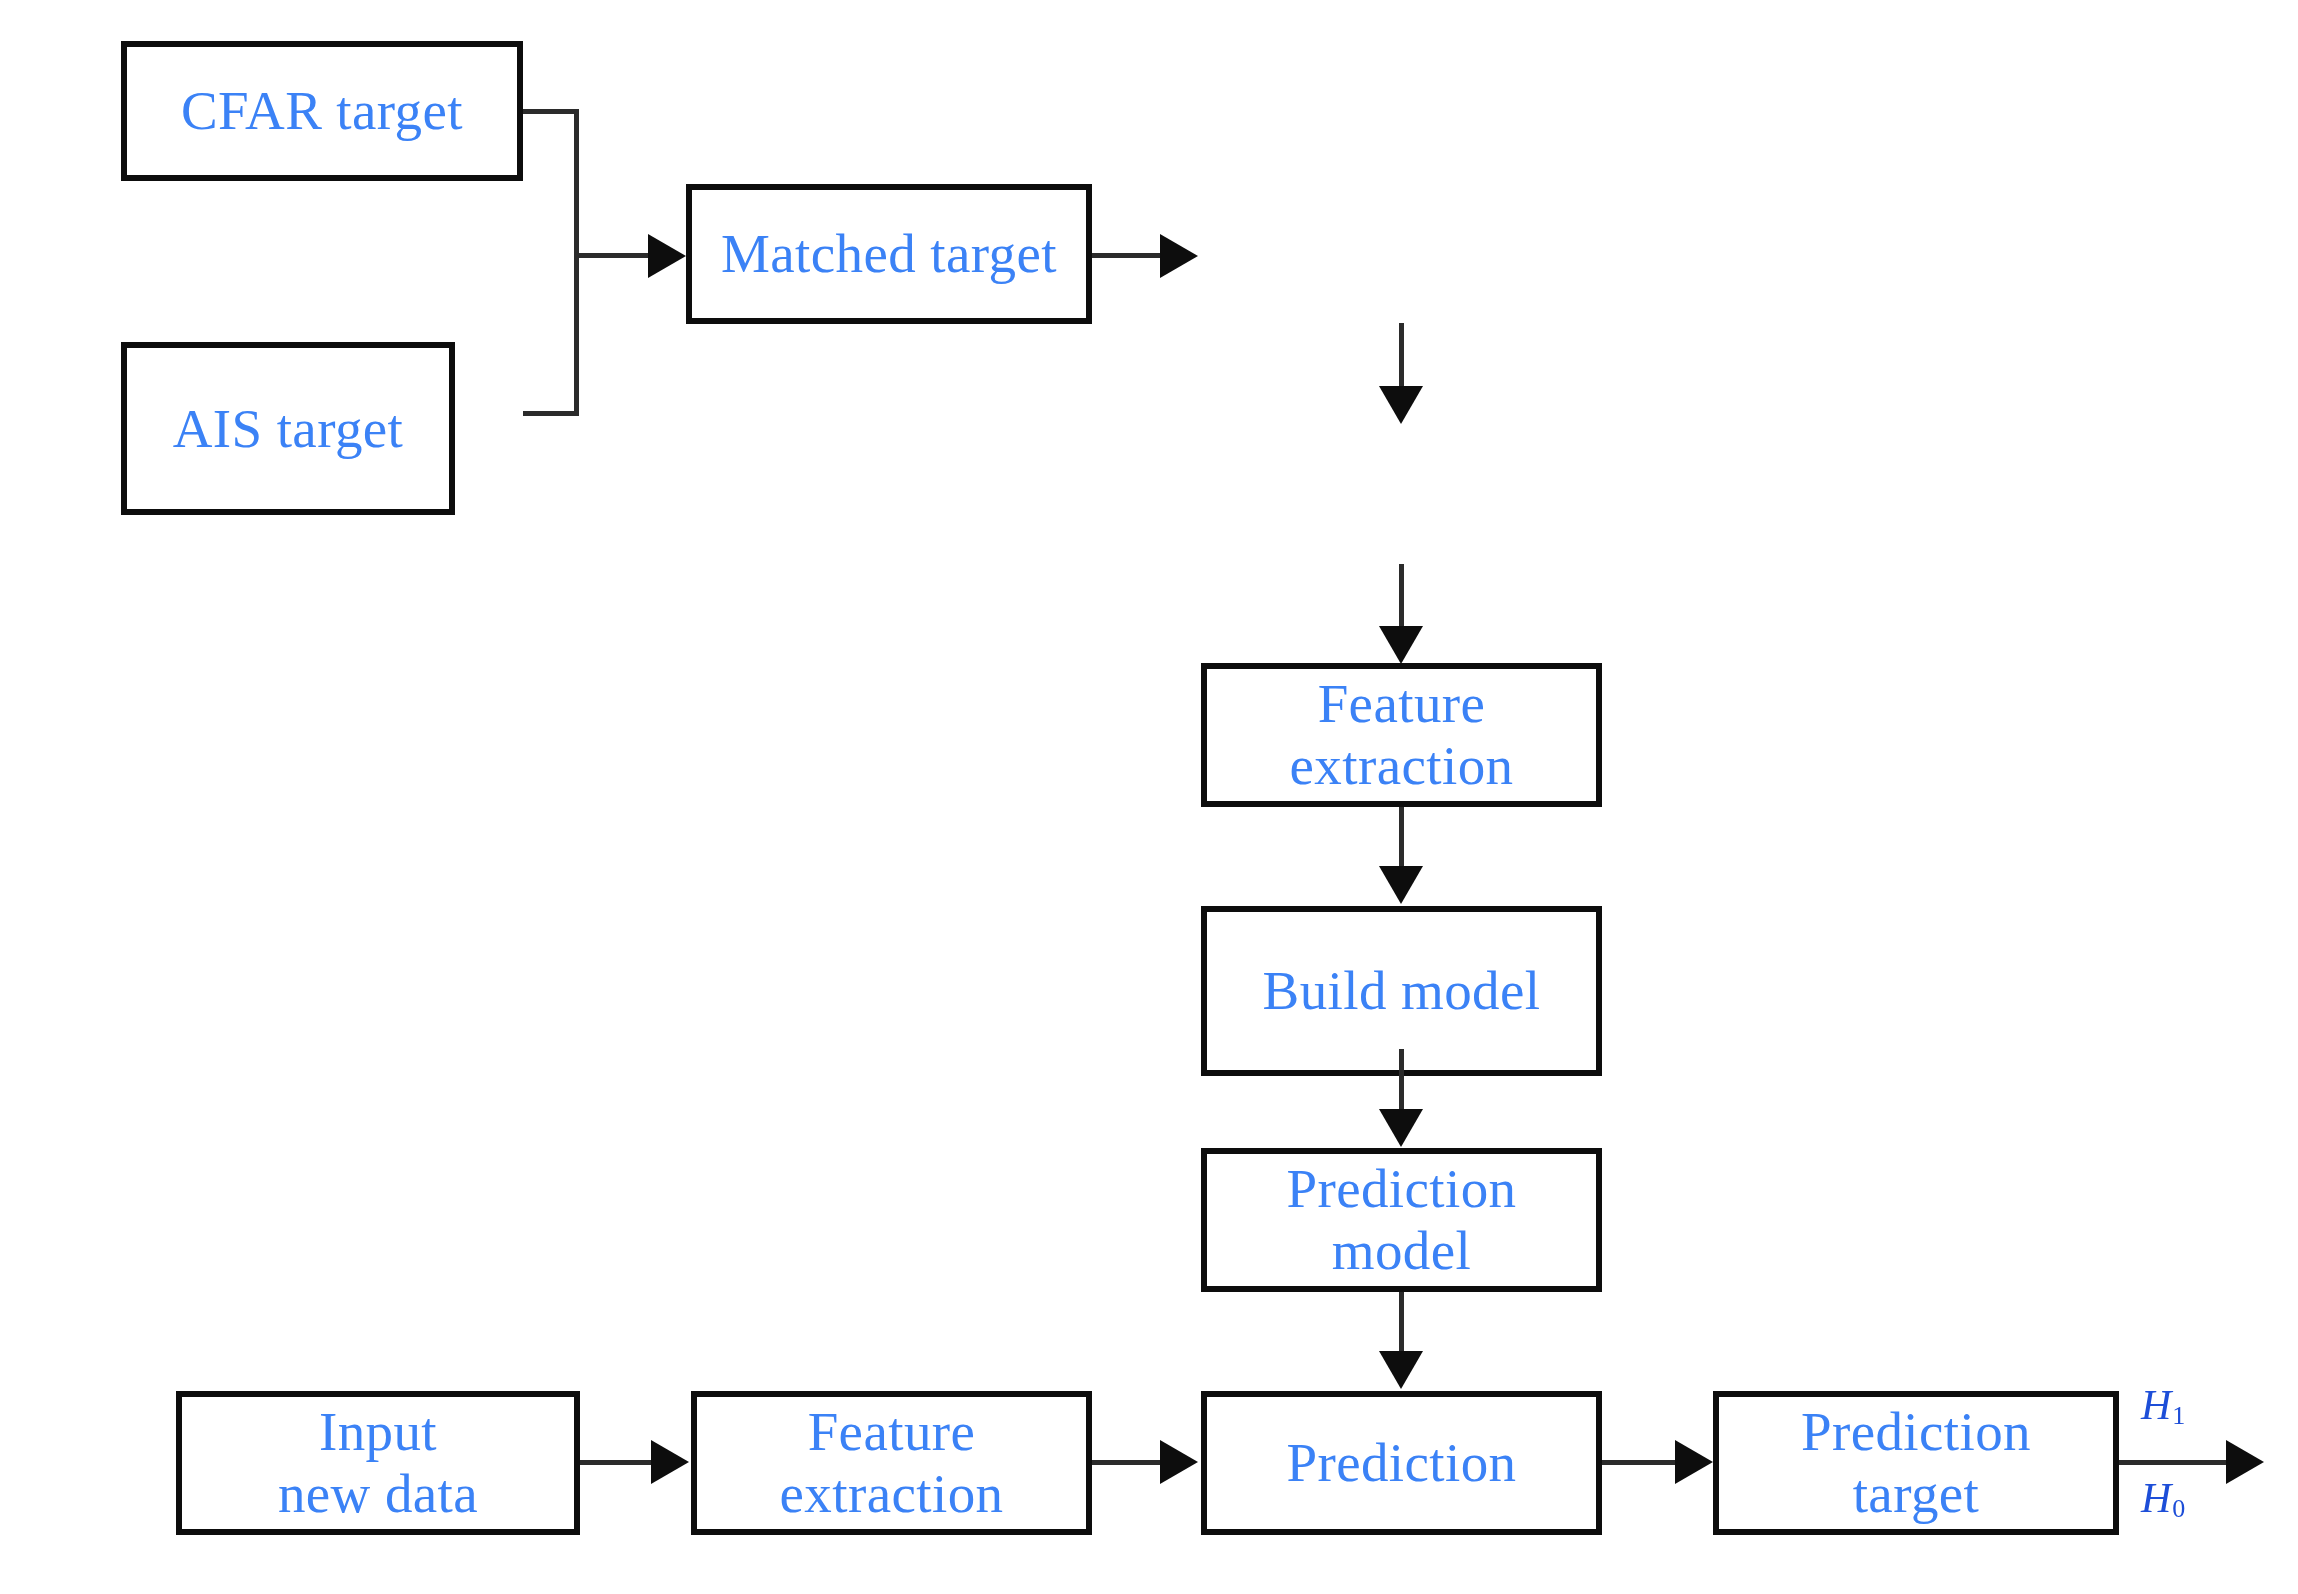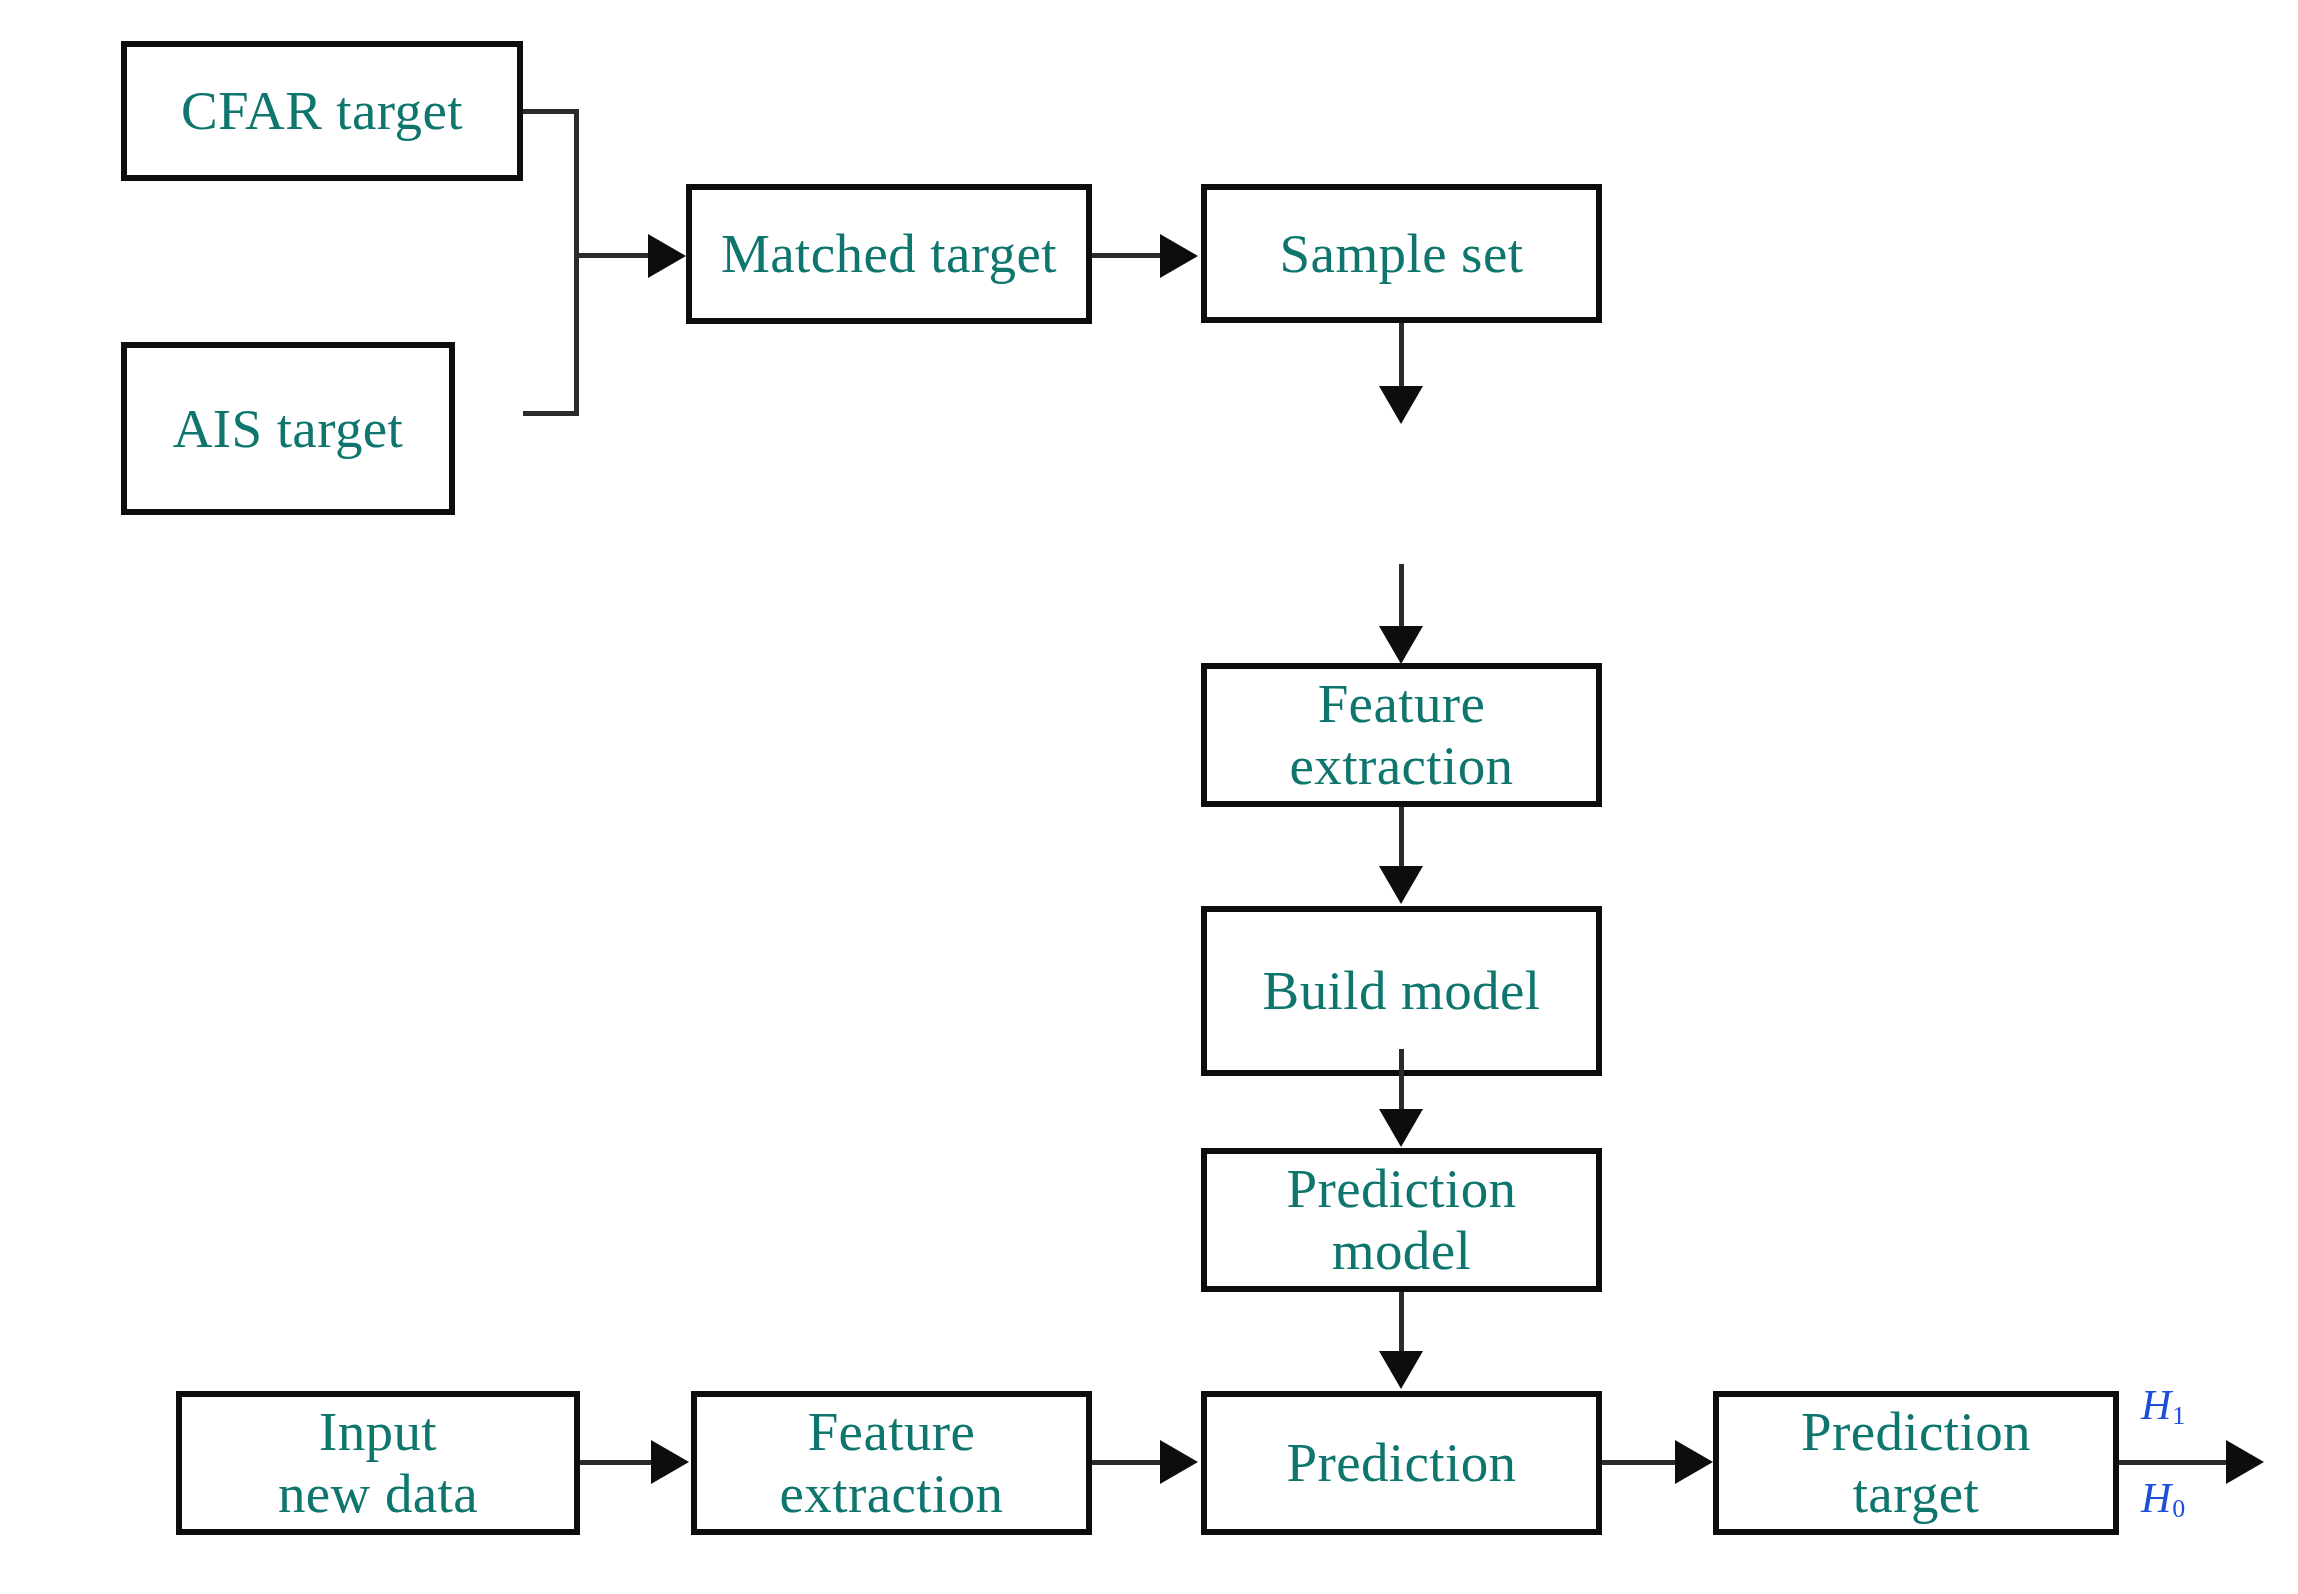--- a/index.html
+++ b/index.html
@@ -19,21 +19,21 @@
   
   .node {
     position: absolute;
     box-sizing: border-box;
     border: 6px solid #0d0d0d;
     background: #ffffff;
     display: flex;
     align-items: center;
     justify-content: center;
     text-align: center;
-    color: #0f766e;
+    color: #3b82f6;
     font-size: 55px;
     line-height: 1.12;
     letter-spacing: 0.4px;
     white-space: pre-line;
     padding: 0 10px;
   }
 
   
   .line-h {
     position: absolute;
@@ -103,23 +103,20 @@
   <div class="line-h" style="left:574px; top:253px; width:77px;"></div>
   <div class="arrow-r" style="left:648px; top:234px;"></div>
 
   <div class="node" style="left:686px; top:184px; width:406px; height:140px;">
     <span>Matched target</span>
   </div>
 
   <div class="line-h" style="left:1092px; top:253px; width:71px;"></div>
   <div class="arrow-r" style="left:1160px; top:234px;"></div>
 
-  <div class="node" style="left:1201px; top:184px; width:401px; height:139px;">
-    <span>Sample set</span>
-  </div>
 
   <div class="line-v" style="left:1399px; top:323px; height:67px;"></div>
   <div class="arrow-d" style="left:1379px; top:386px;"></div>
 
 
   <div class="line-v" style="left:1399px; top:564px; height:67px;"></div>
   <div class="arrow-d" style="left:1379px; top:626px;"></div>
 
   <div class="node" style="left:1201px; top:663px; width:401px; height:144px;">
     <span>Feature

